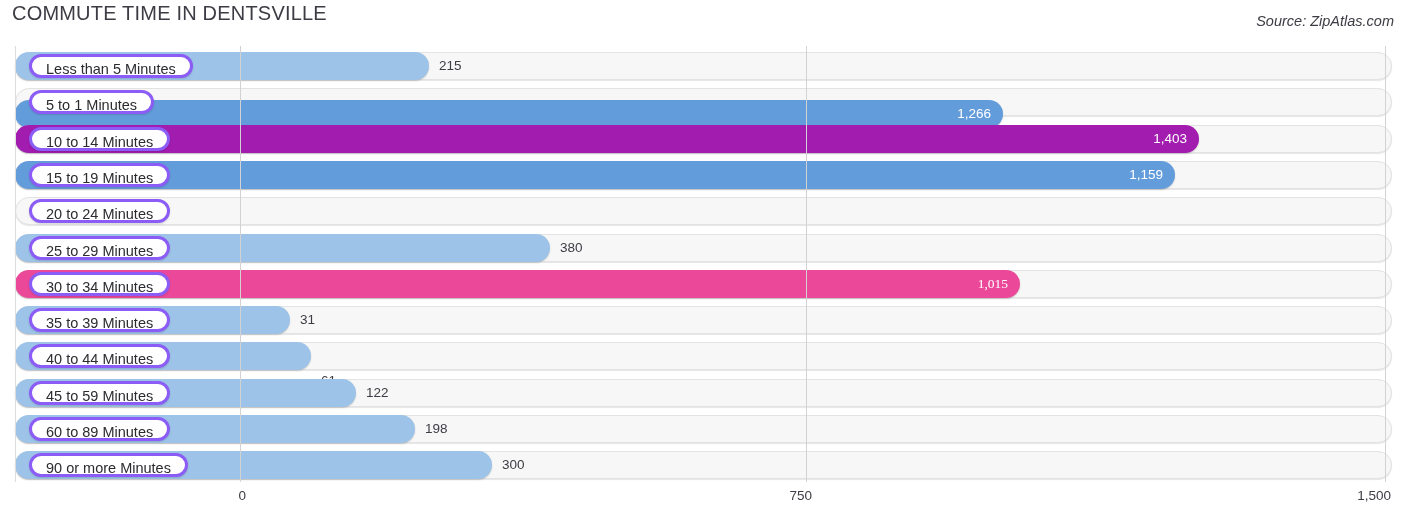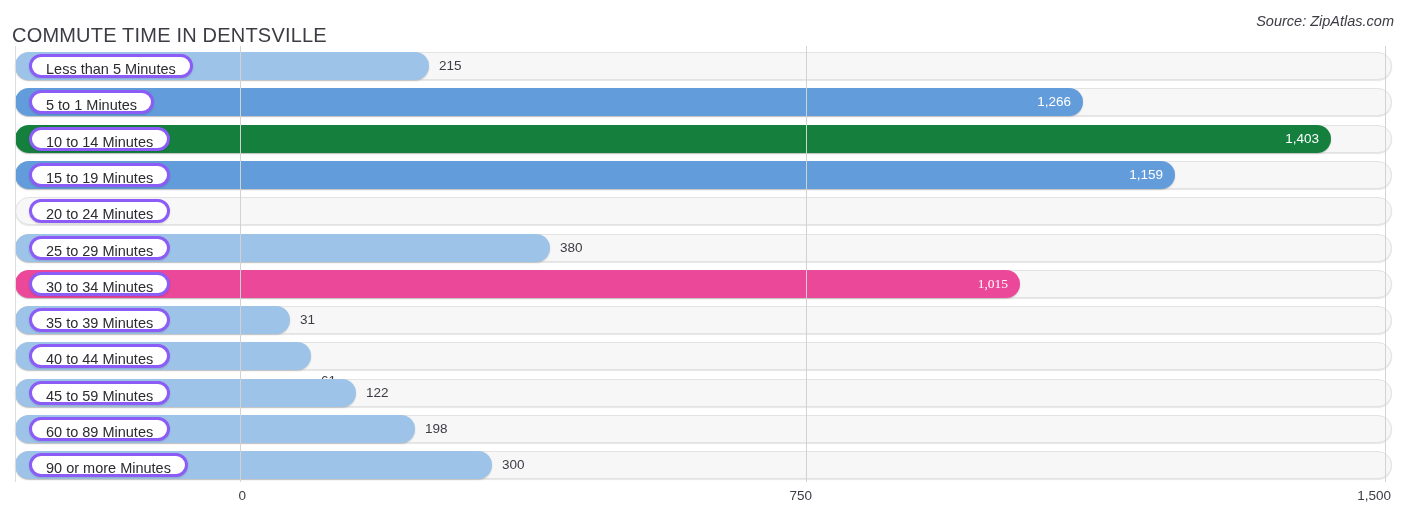--- a/index.html
+++ b/index.html
@@ -18,21 +18,21 @@
   
   .header {
     position: absolute;
     top: 0; left: 0;
     width: 1406px;
     height: 44px;
   }
   .chart-title {
     position: absolute;
     left: 12px;
-    top: 24px;
+    top: 2px;
     font-size: 20px;
     letter-spacing: 0.2px;
     color: #3c3c44;
     font-weight: 400;
     white-space: nowrap;
   }
   .chart-source {
     position: absolute;
     right: 12px;
     top: 13px;
@@ -157,28 +157,28 @@
   <div class="gridline mid"></div>
   <div class="gridline max"></div>
 <div class="row" style="top: 6px;">
       <div class="track"></div>
       <div class="bar" style="width: 414px; background: rgb(157, 195, 233);"></div>
       <span class="bar-value-out" style="left: 424px;">215</span>
       <div class="cat-pill">Less than 5 Minutes</div>
     </div>
     <div class="row" style="top: 42.3px;">
       <div class="track"></div>
-      <div class="bar" style="width: 1068px; background: rgb(99, 156, 219);">
+      <div class="bar" style="width: 988px; background: rgb(99, 156, 219); margin-top: 12px;">
         <span class="bar-value-in">1,266</span>
       </div>
       <div class="cat-pill">5 to 1 Minutes</div>
     </div>
     <div class="row" style="top: 78.6px;">
       <div class="track"></div>
-      <div class="bar" style="width: 1316px; background: #15803d;">
+      <div class="bar" style="width: 1184px; background: #a21caf;">
         <span class="bar-value-in">1,403</span>
       </div>
       <div class="cat-pill">10 to 14 Minutes</div>
     </div>
     <div class="row" style="top: 114.9px;">
       <div class="track"></div>
       <div class="bar" style="width: 1160px; background: rgb(99, 156, 219);">
         <span class="bar-value-in">1,159</span>
       </div>
       <div class="cat-pill">15 to 19 Minutes</div>

